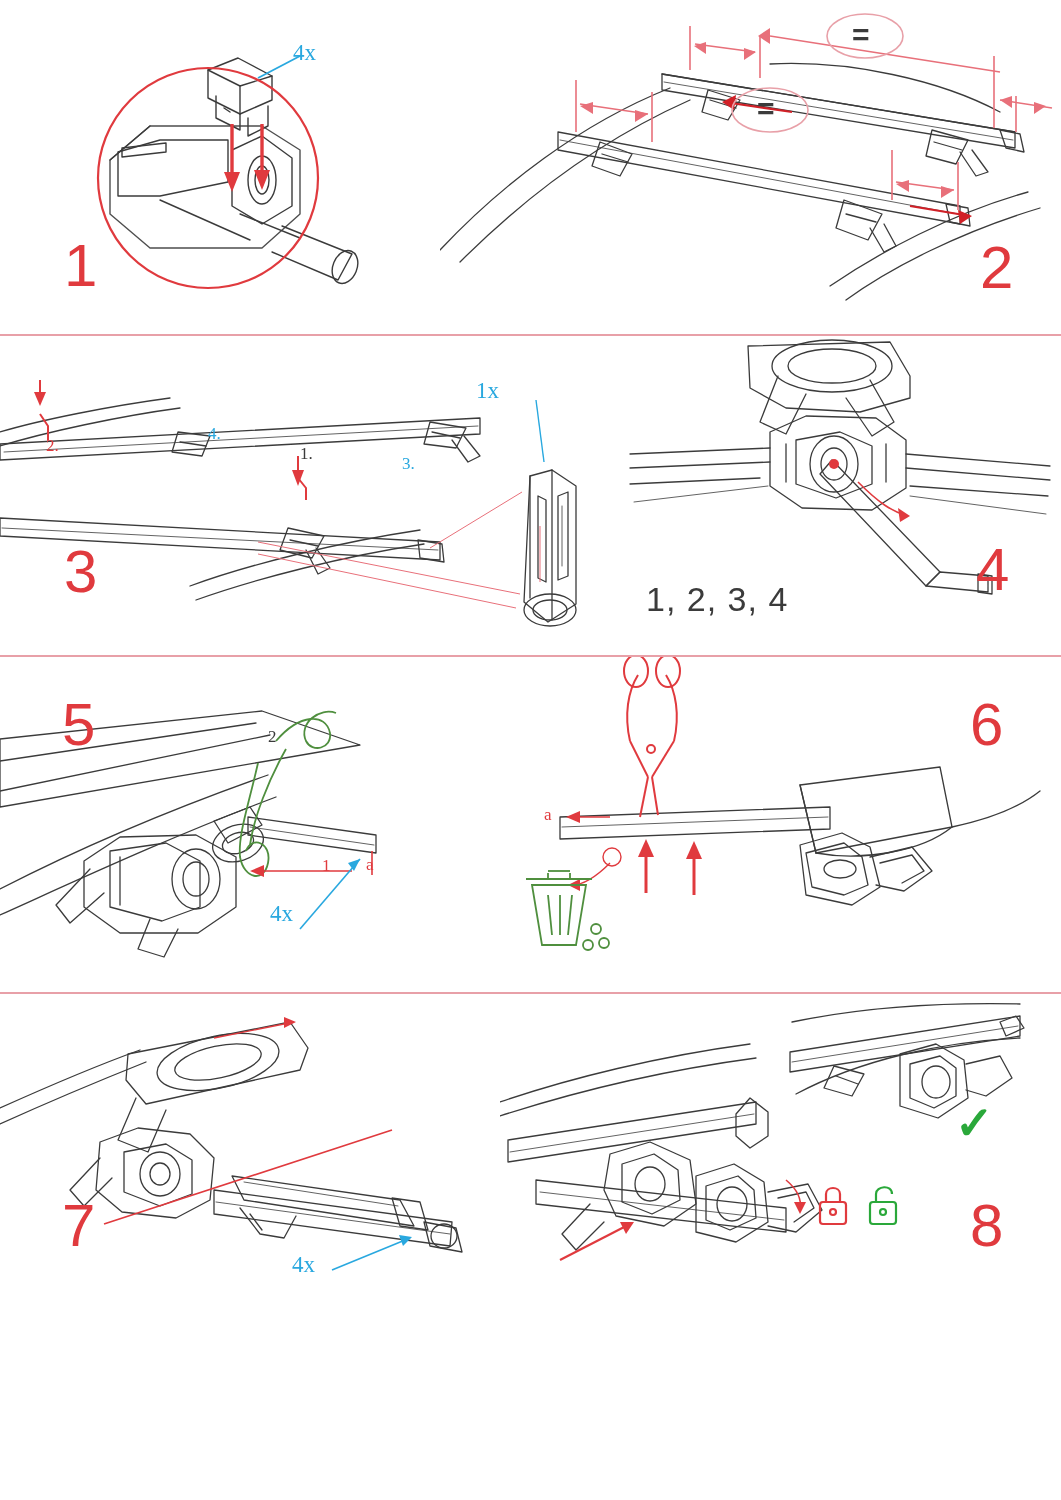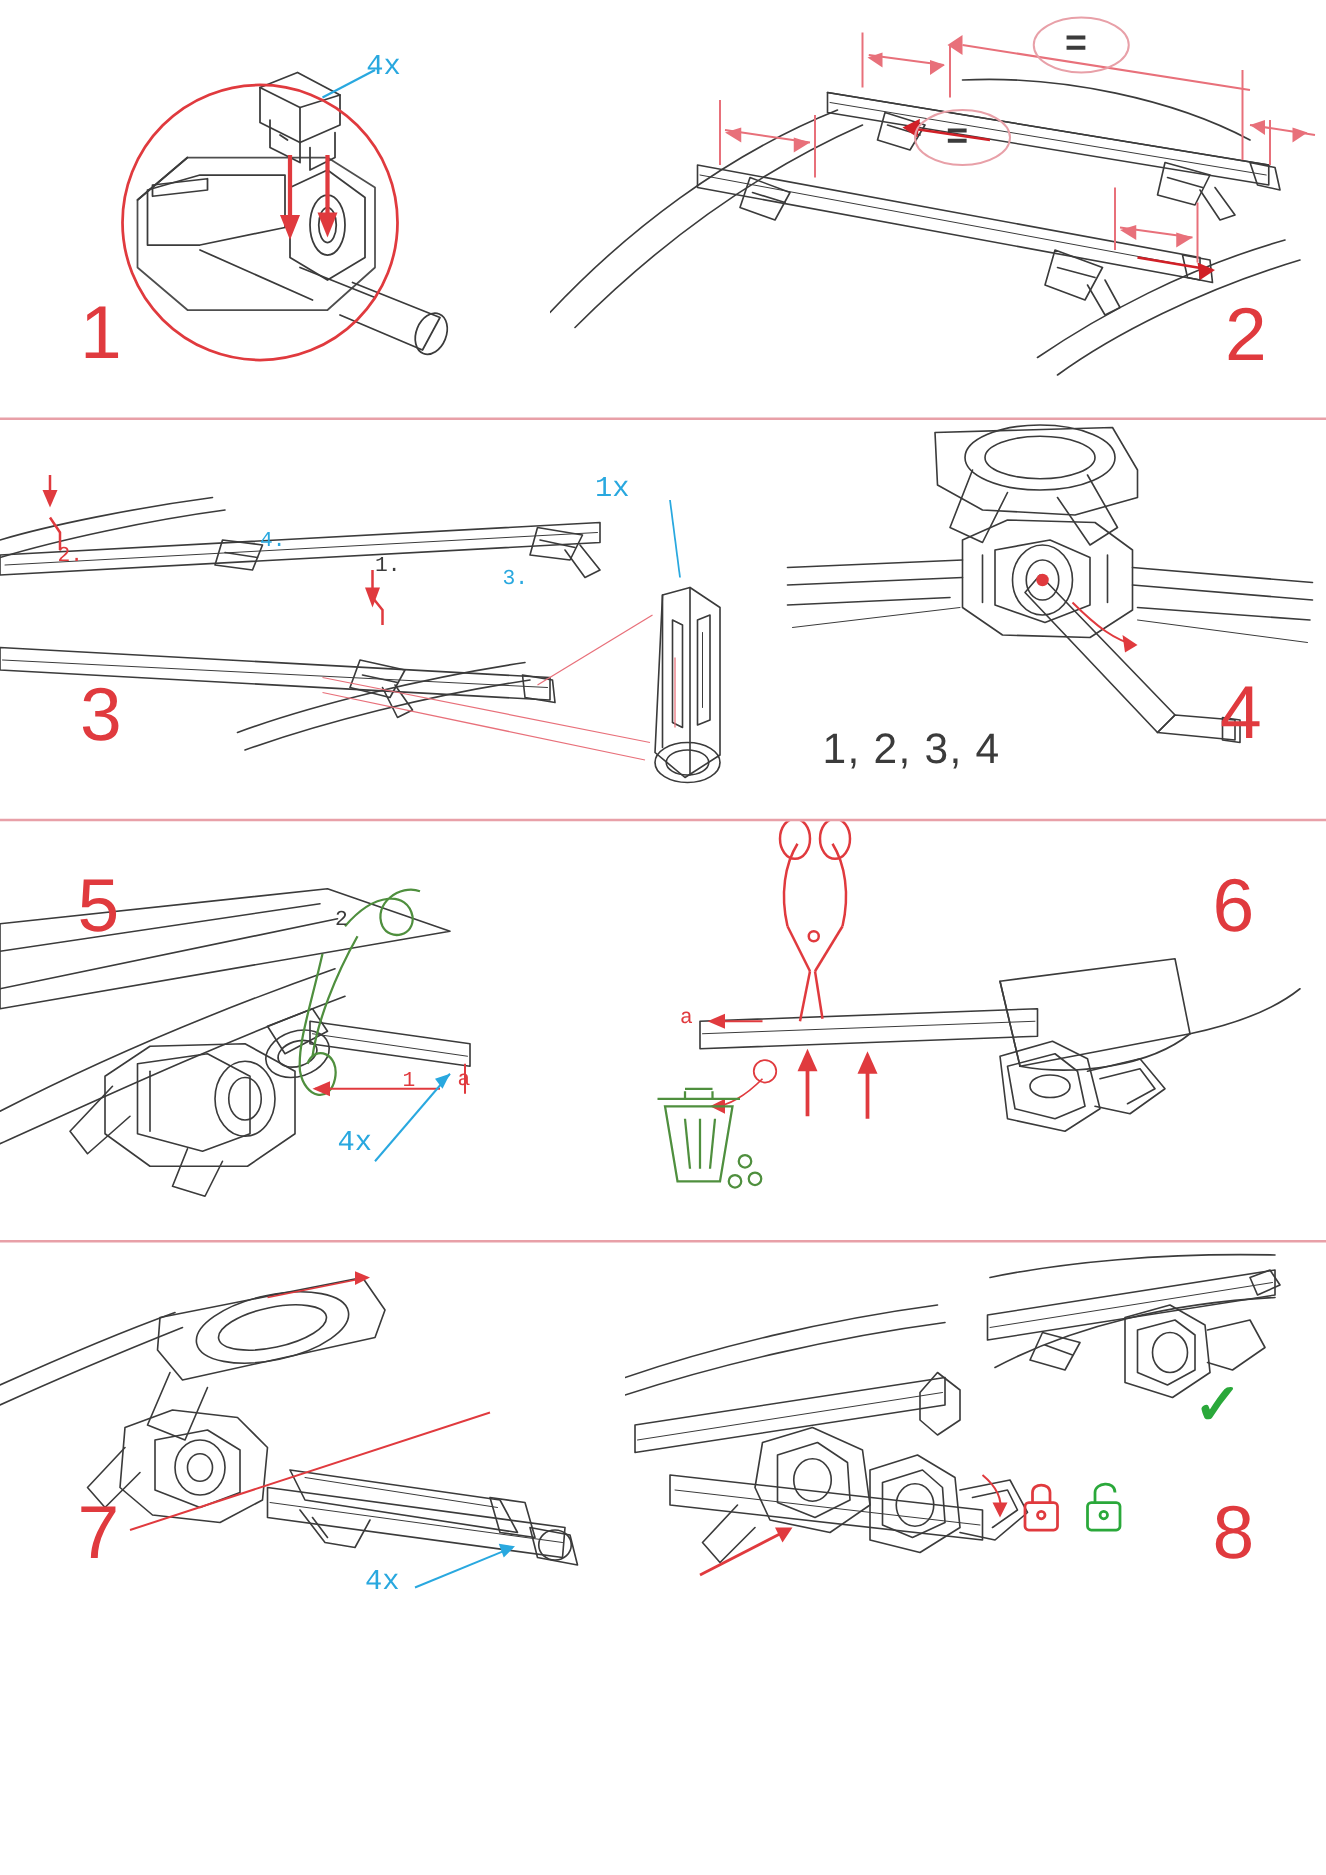--- a/index.html
+++ b/index.html
@@ -49,33 +49,32 @@
     letter-spacing: 1px;
     line-height: 1;
     user-select: none;
   }
 
   
   .callout {
     position: absolute;
     font-size: 23px;
     color: #29a8df;
-    font-family: Liberation Mono, monospace;
+    font-family: Liberation Serif, serif;
   }
   .callout.red { color: #e03a3e; }
   .callout.small { font-size: 17px; }
   .callout.dark { color: #3b3b3b; }
 
   .seq {
     position: absolute;
     font-size: 34px;
     font-family: "Liberation Sans", sans-serif;
     color: #3b3b3b;
     letter-spacing: 1px;
-    margin-left: 12px;
   }
 
   .eqsign {
     position: absolute;
     font-size: 30px;
     color: #3b3b3b;
     font-weight: 700;
   }
 
   

